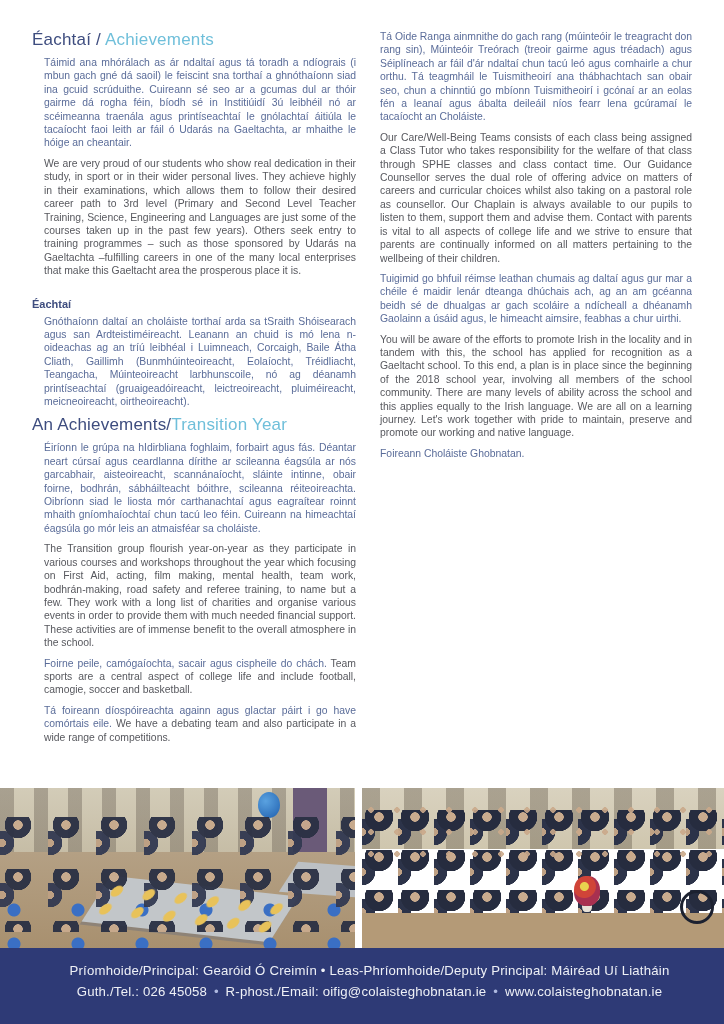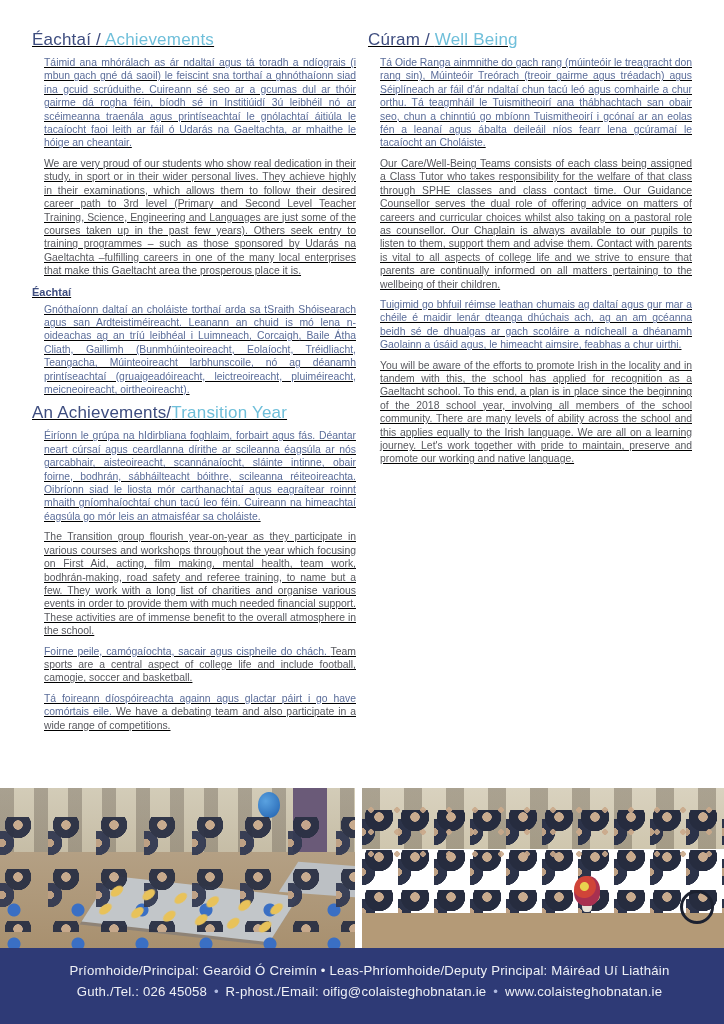--- a/index.html
+++ b/index.html
@@ -10,38 +10,38 @@
     position: relative;
     overflow: hidden;
   }
   .page { width: 724px; height: 1024px; position: relative; background: #fff; }
 
   
   .content {
     position: absolute; top: 30px; left: 32px; right: 32px; height: 756px;
     display: flex; gap: 12px; overflow: hidden;
   }
-  .col { width: 324px; overflow: hidden; text-decoration: underline; }
+  .col { width: 324px; overflow: hidden; }
 
   h2.sec {
     font-size: 17px; font-weight: normal; letter-spacing: 0.2px;
     margin: 0 0 6px 0; line-height: 1.18;
   }
   h2.sec .ga-h { color: #3e4d7f; }
   h2.sec .en-h { color: #6fbfda; }
   .sec-gap { margin-top: 14px; }
 
   p.body {
     font-size: 10.4px; line-height: 13.4px; text-align: justify;
     margin: 0 0 7px 12px;
   }
   .ga { color: #5a6c99; }
   .en { color: #57585e; }
   .sub-bold {
-    font-size: 11px; font-weight: bold; color: #3e4d7f; margin: 8px 0 5px 0;
+    font-size: 11px; font-weight: bold; color: #3e4d7f; margin: 20px 0 5px 0;
   }
 
   
   .photos {
     position: absolute; left: 0; right: 0; top: 788px; height: 160px;
     display: flex; gap: 7px; background: #fff;
   }
   .photo { position: relative; overflow: hidden; height: 160px; }
   .photo-left { width: 355px; }
   .photo-right { width: 362px; }
@@ -105,28 +105,28 @@
 
       <p class="body ga">Éiríonn le grúpa na hIdirbliana foghlaim, forbairt agus fás. Déantar neart cúrsaí agus ceardlanna dírithe ar scileanna éagsúla ar nós garcabhair, aisteoireacht, scannánaíocht, sláinte intinne, obair foirne, bodhrán, sábháilteacht bóithre, scileanna réiteoireachta. Oibríonn siad le liosta mór carthanachtaí agus eagraítear roinnt mhaith gníomhaíochtaí chun tacú leo féin. Cuireann na himeachtaí éagsúla go mór leis an atmaisféar sa choláiste.</p>
       <p class="body en">The Transition group flourish year-on-year as they participate in various courses and workshops throughout the year which focusing on First Aid, acting, film making, mental health, team work,  bodhrán-making, road safety and referee training, to name but a few. They work with a long list of charities and organise various events in order to provide them with much needed financial support. These activities are of immense benefit to the overall atmosphere in the school.</p>
 
       <p class="body"><span class="ga">Foirne peile, camógaíochta, sacair agus cispheile do chách. </span><span class="en">Team sports are a central aspect of college life and include football, camogie, soccer and basketball.</span></p>
 
       <p class="body"><span class="ga">Tá foireann díospóireachta againn agus glactar páirt i go have comórtais eile. </span><span class="en">We have a debating team and also participate in a wide range of competitions.</span></p>
     </div>
 
     <div class="col">
-      <h2 class="sec"><span class="ga-h">Cúram / </span><span class="en-h">Well Being</span></h2>
 
       <p class="body ga">Tá Oide Ranga ainmnithe do gach rang (múinteóir le treagracht don rang sin), Múinteóir Treórach (treoir gairme agus tréadach) agus Séiplíneach ar fáil d'ár ndaltaí chun tacú leó agus comhairle a chur orthu. Tá teagmháil le Tuismitheoirí ana thábhachtach san obair seo, chun a chinntiú go mbíonn Tuismitheoirí i gcónaí ar an eolas fén a leanaí agus ábalta deileáil níos fearr lena gcúramaí le tacaíocht an Choláiste.</p>
       <p class="body en">Our Care/Well-Being Teams consists of each class being assigned a Class Tutor who takes responsibility for the welfare of that class through SPHE classes and class contact time. Our Guidance Counsellor serves the dual role of offering advice on matters of careers and curricular choices whilst also taking on a pastoral role as counsellor. Our Chaplain is always available to our pupils to listen to them, support them and advise them. Contact with parents is vital to all aspects of college life and we strive to ensure that parents are continually informed on all matters pertaining to the wellbeing of their children.</p>
 
 
       <p class="body ga">Tuigimid go bhfuil réimse leathan chumais ag daltaí agus gur mar a chéile é maidir lenár dteanga dhúchais ach, ag an am gcéanna beidh sé de dhualgas ar gach scoláire a ndícheall a dhéanamh Gaolainn a úsáid agus, le himeacht aimsire, feabhas a chur uirthi.</p>
       <p class="body en">You will be aware of the efforts to promote Irish in the locality and in tandem with this, the school has applied for recognition as a Gaeltacht school. To this end, a plan is in place since the beginning of the 2018 school year, involving all members of the school community. There are many levels of ability across the school and this applies equally to the Irish language. We are all on a learning journey. Let's work together with pride to maintain, preserve and promote our working and native language.</p>
+      <p class="body ga">Foireann Choláiste Ghobnatan.</p>
     </div>
   </div>
 
   <div class="photos">
     <div class="photo photo-left" role="img" aria-label="Students seated at lunch tables with trays of food in the school canteen">
       <div class="p1-wall"></div>
       <div class="p1-floor"></div>
       <div class="p1-door"></div>
       <div class="p1-balloon"></div>
       <div class="p1-table1"></div>

